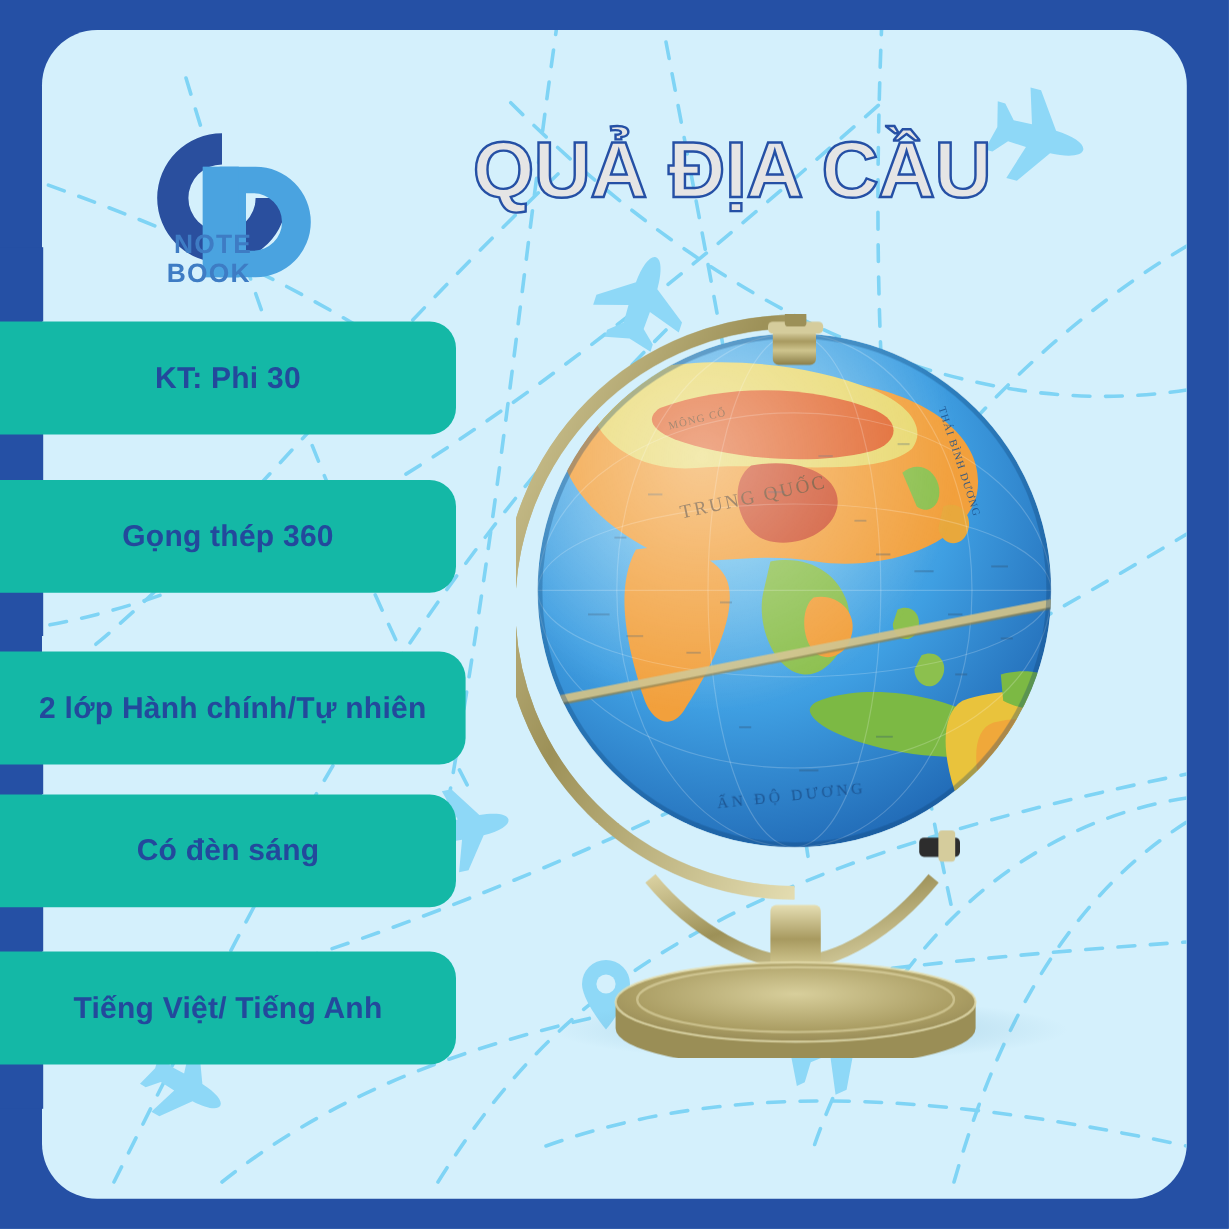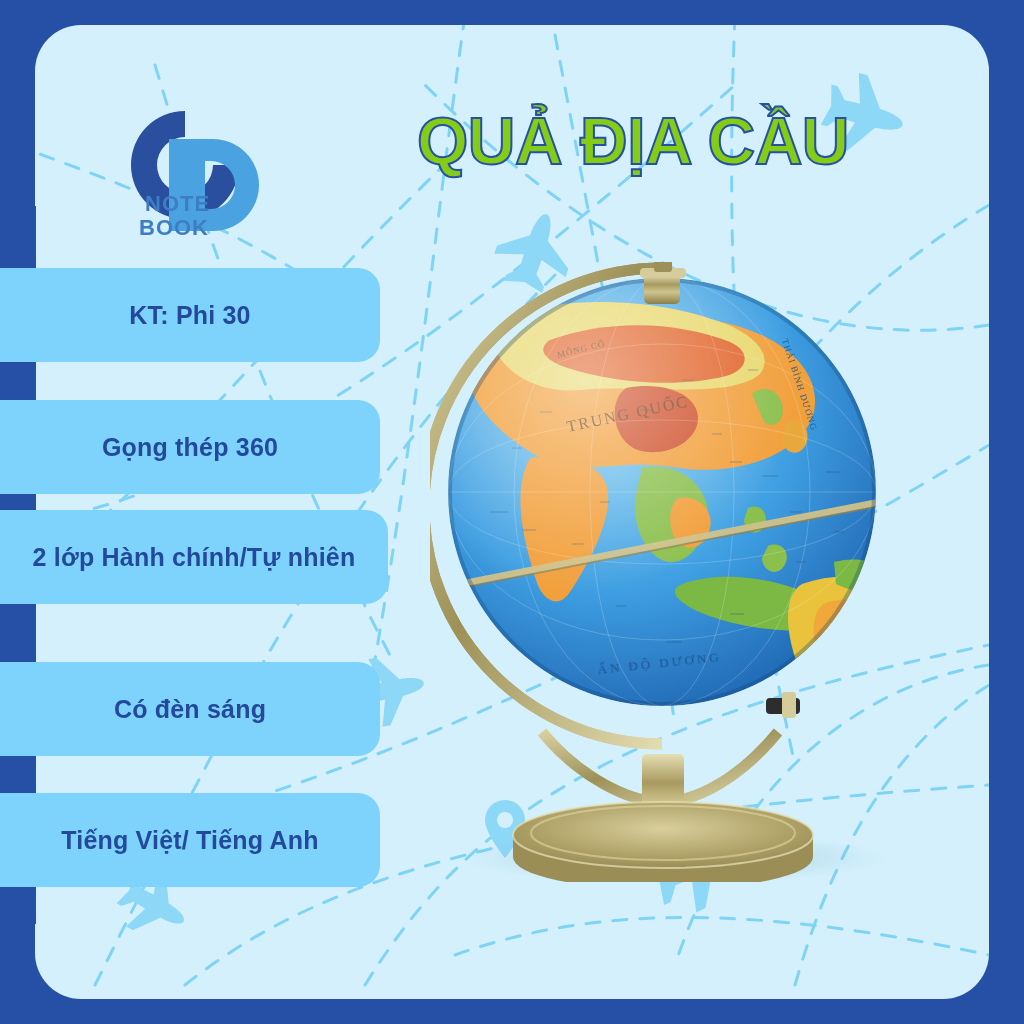--- a/index.html
+++ b/index.html
@@ -17,36 +17,36 @@
     position:absolute;left:35px;top:25px;right:35px;bottom:25px;
     background:#d4f0fc;border-radius:46px;overflow:hidden;
   }
   #bg-pattern{position:absolute;inset:0;width:100%;height:100%;}
 
   
   #logo{position:absolute;left:88px;top:78px;width:150px;height:150px;}
 
   
   #title{
-    position:absolute;left:398px;top:95px;width:470px;height:92px;
+    position:absolute;left:375px;top:95px;width:470px;height:92px;
     display:flex;align-items:center;justify-content:center;
-    font-size:66px;font-weight:bold;color:#84cc16;
+    font-size:66px;font-weight:bold;color:#e5e5e5;
     letter-spacing:-0.5px;line-height:1;
     white-space:nowrap;
     -webkit-text-stroke:2px #2550A5;
     z-index:6;
   }
 
   
   .tab{
     position:absolute;left:0;width:36px;height:62px;background:#2550A5;z-index:3;
   }
   .pill{
     position:absolute;left:0;height:94px;
-    background:#7dd3fc;
+    background:#14b8a6;
     border-top-right-radius:22px;border-bottom-right-radius:22px;
     display:flex;align-items:center;justify-content:center;
     z-index:4;
   }
   .pill-label{
     color:#23499c;font-size:25px;font-weight:bold;
     white-space:nowrap;letter-spacing:.2px;
   }
 
   
@@ -115,21 +115,21 @@
   <div class="tab" style="top:600px"></div>
   <div class="tab" style="top:731px"></div>
   <div class="tab" style="top:862px"></div>
 
   <div class="pill" style="top:268px;width:380px">
     <span class="pill-label">KT: Phi 30</span>
   </div>
   <div class="pill" style="top:400px;width:380px">
     <span class="pill-label">Gọng thép 360</span>
   </div>
-  <div class="pill" style="top:510px;width:388px">
+  <div class="pill" style="top:543px;width:388px">
     <span class="pill-label">2 lớp Hành chính/Tự nhiên</span>
   </div>
   <div class="pill" style="top:793px;width:380px">
     <span class="pill-label">Tiếng Việt/ Tiếng Anh</span>
   </div>
   <div class="pill" style="top:662px;width:380px">
     <span class="pill-label">Có đèn sáng</span>
   </div>
 
   <svg id="globe-wrap" viewBox="0 0 500 620">

